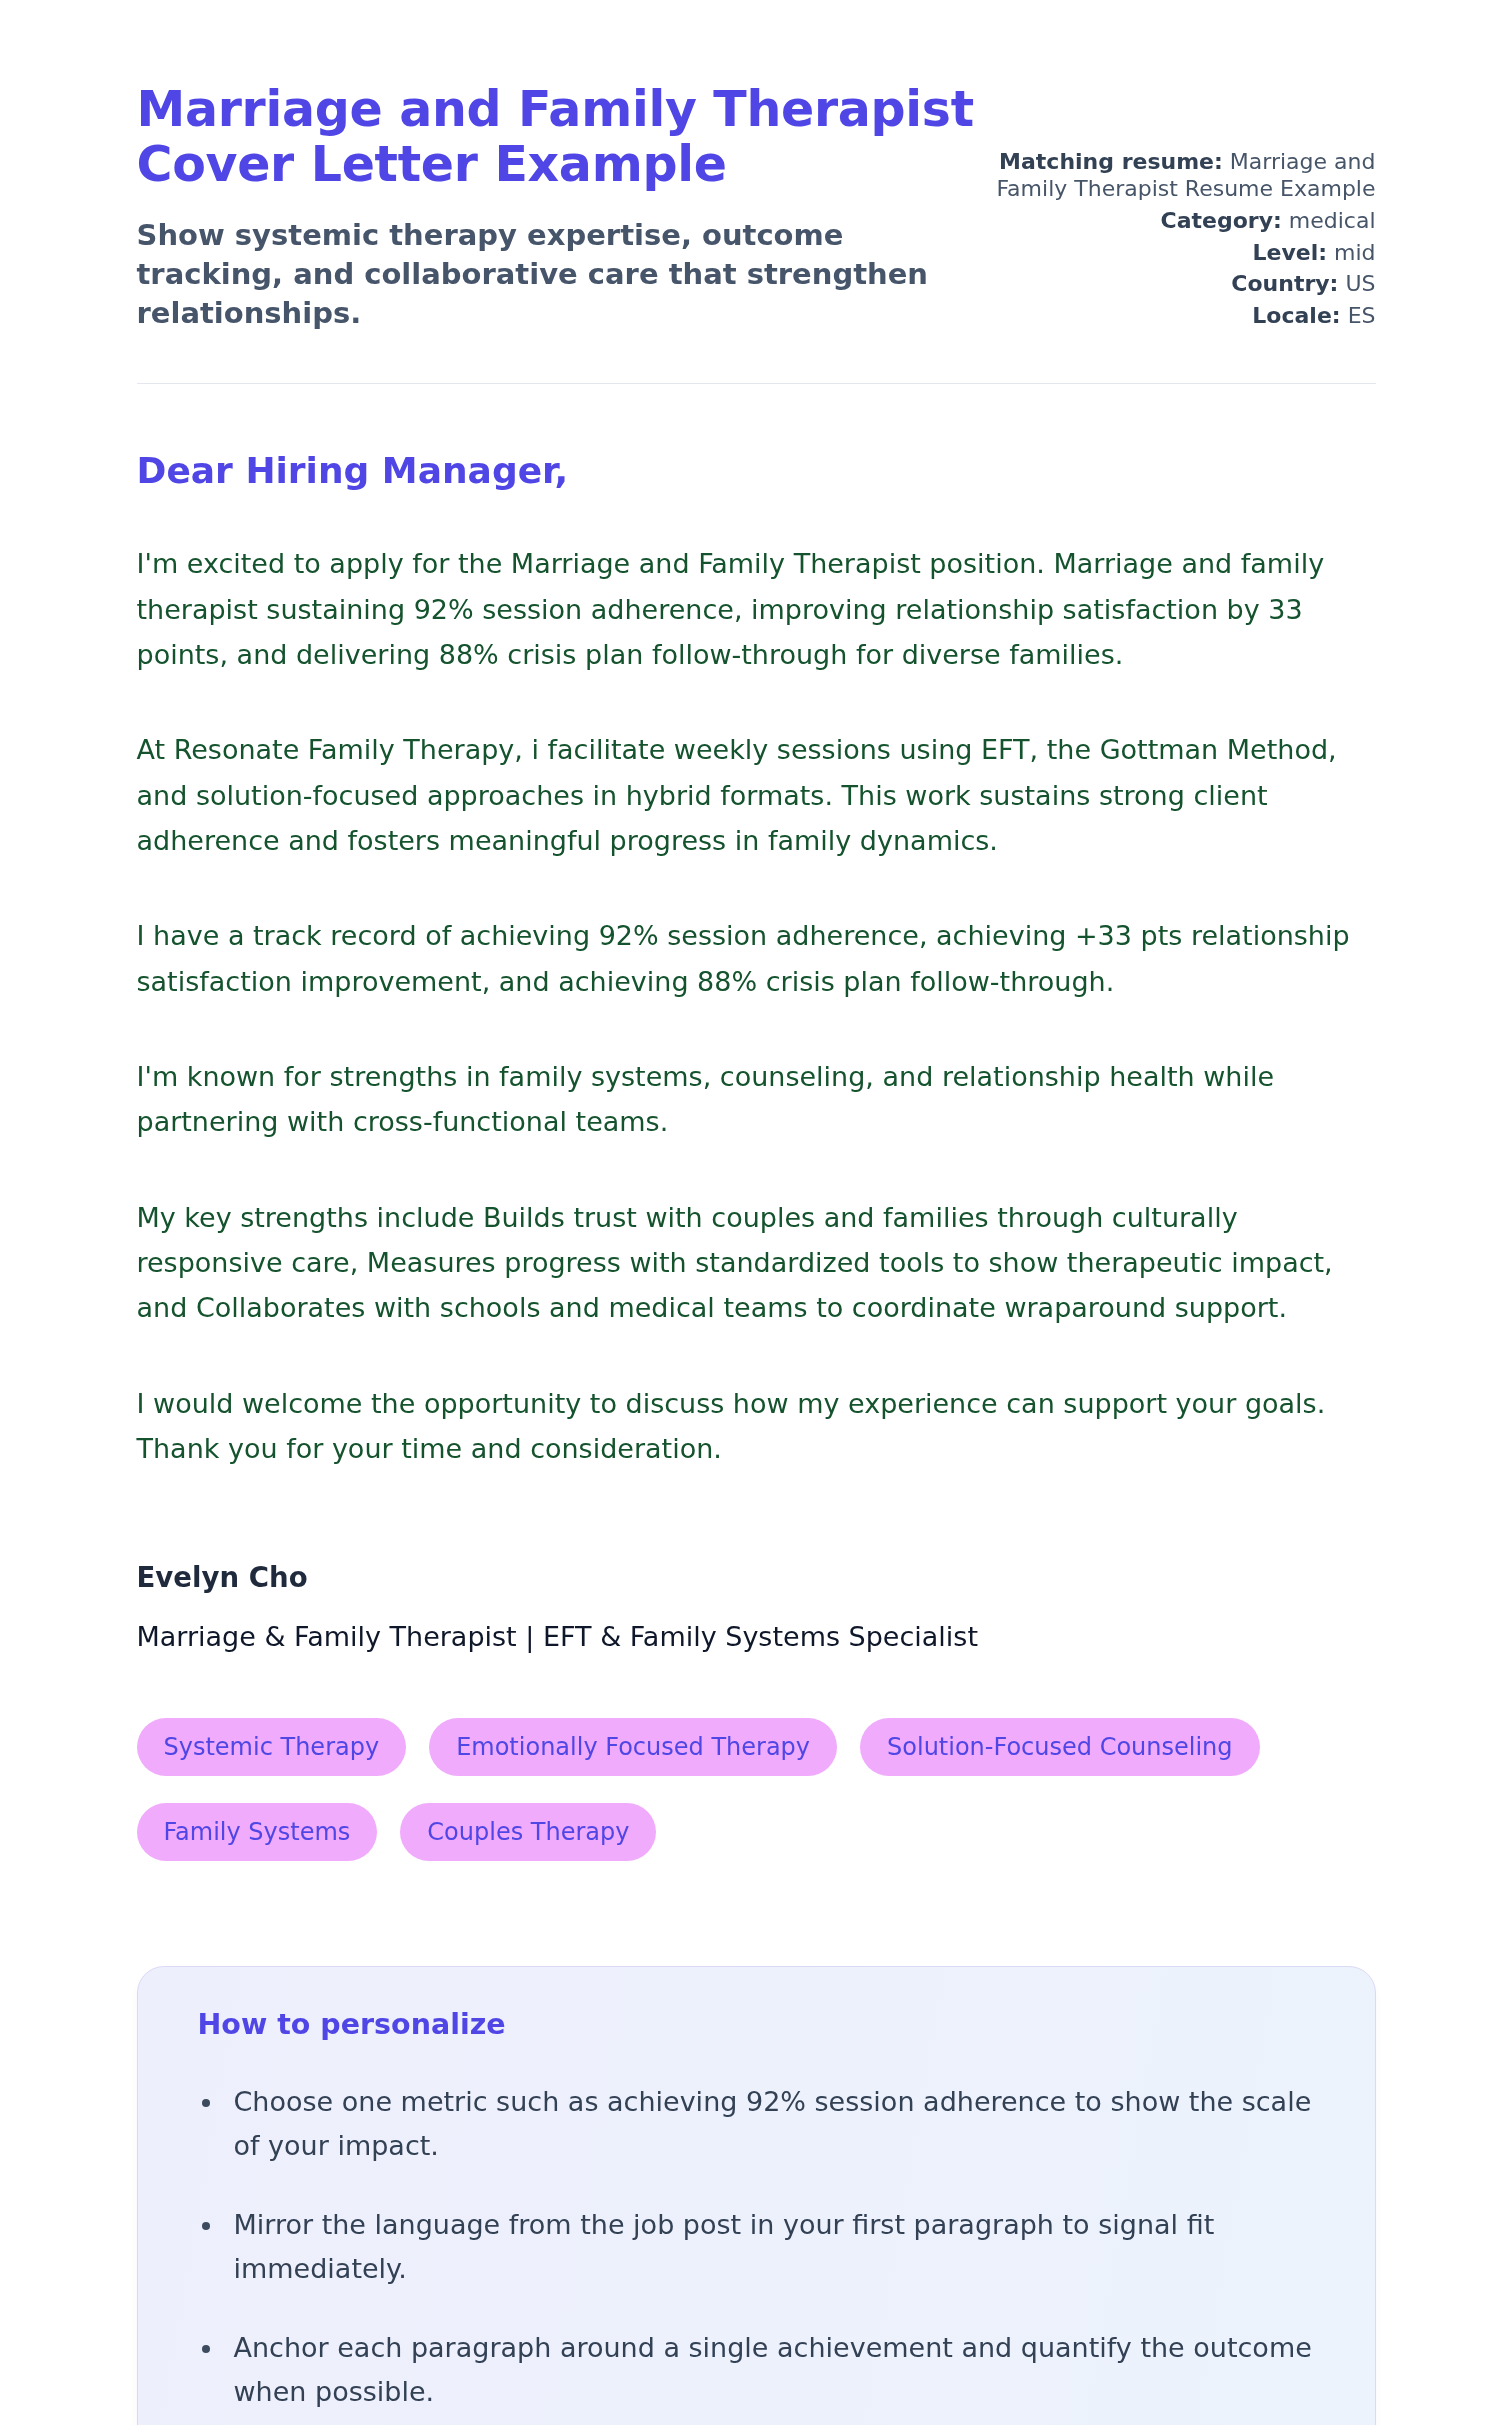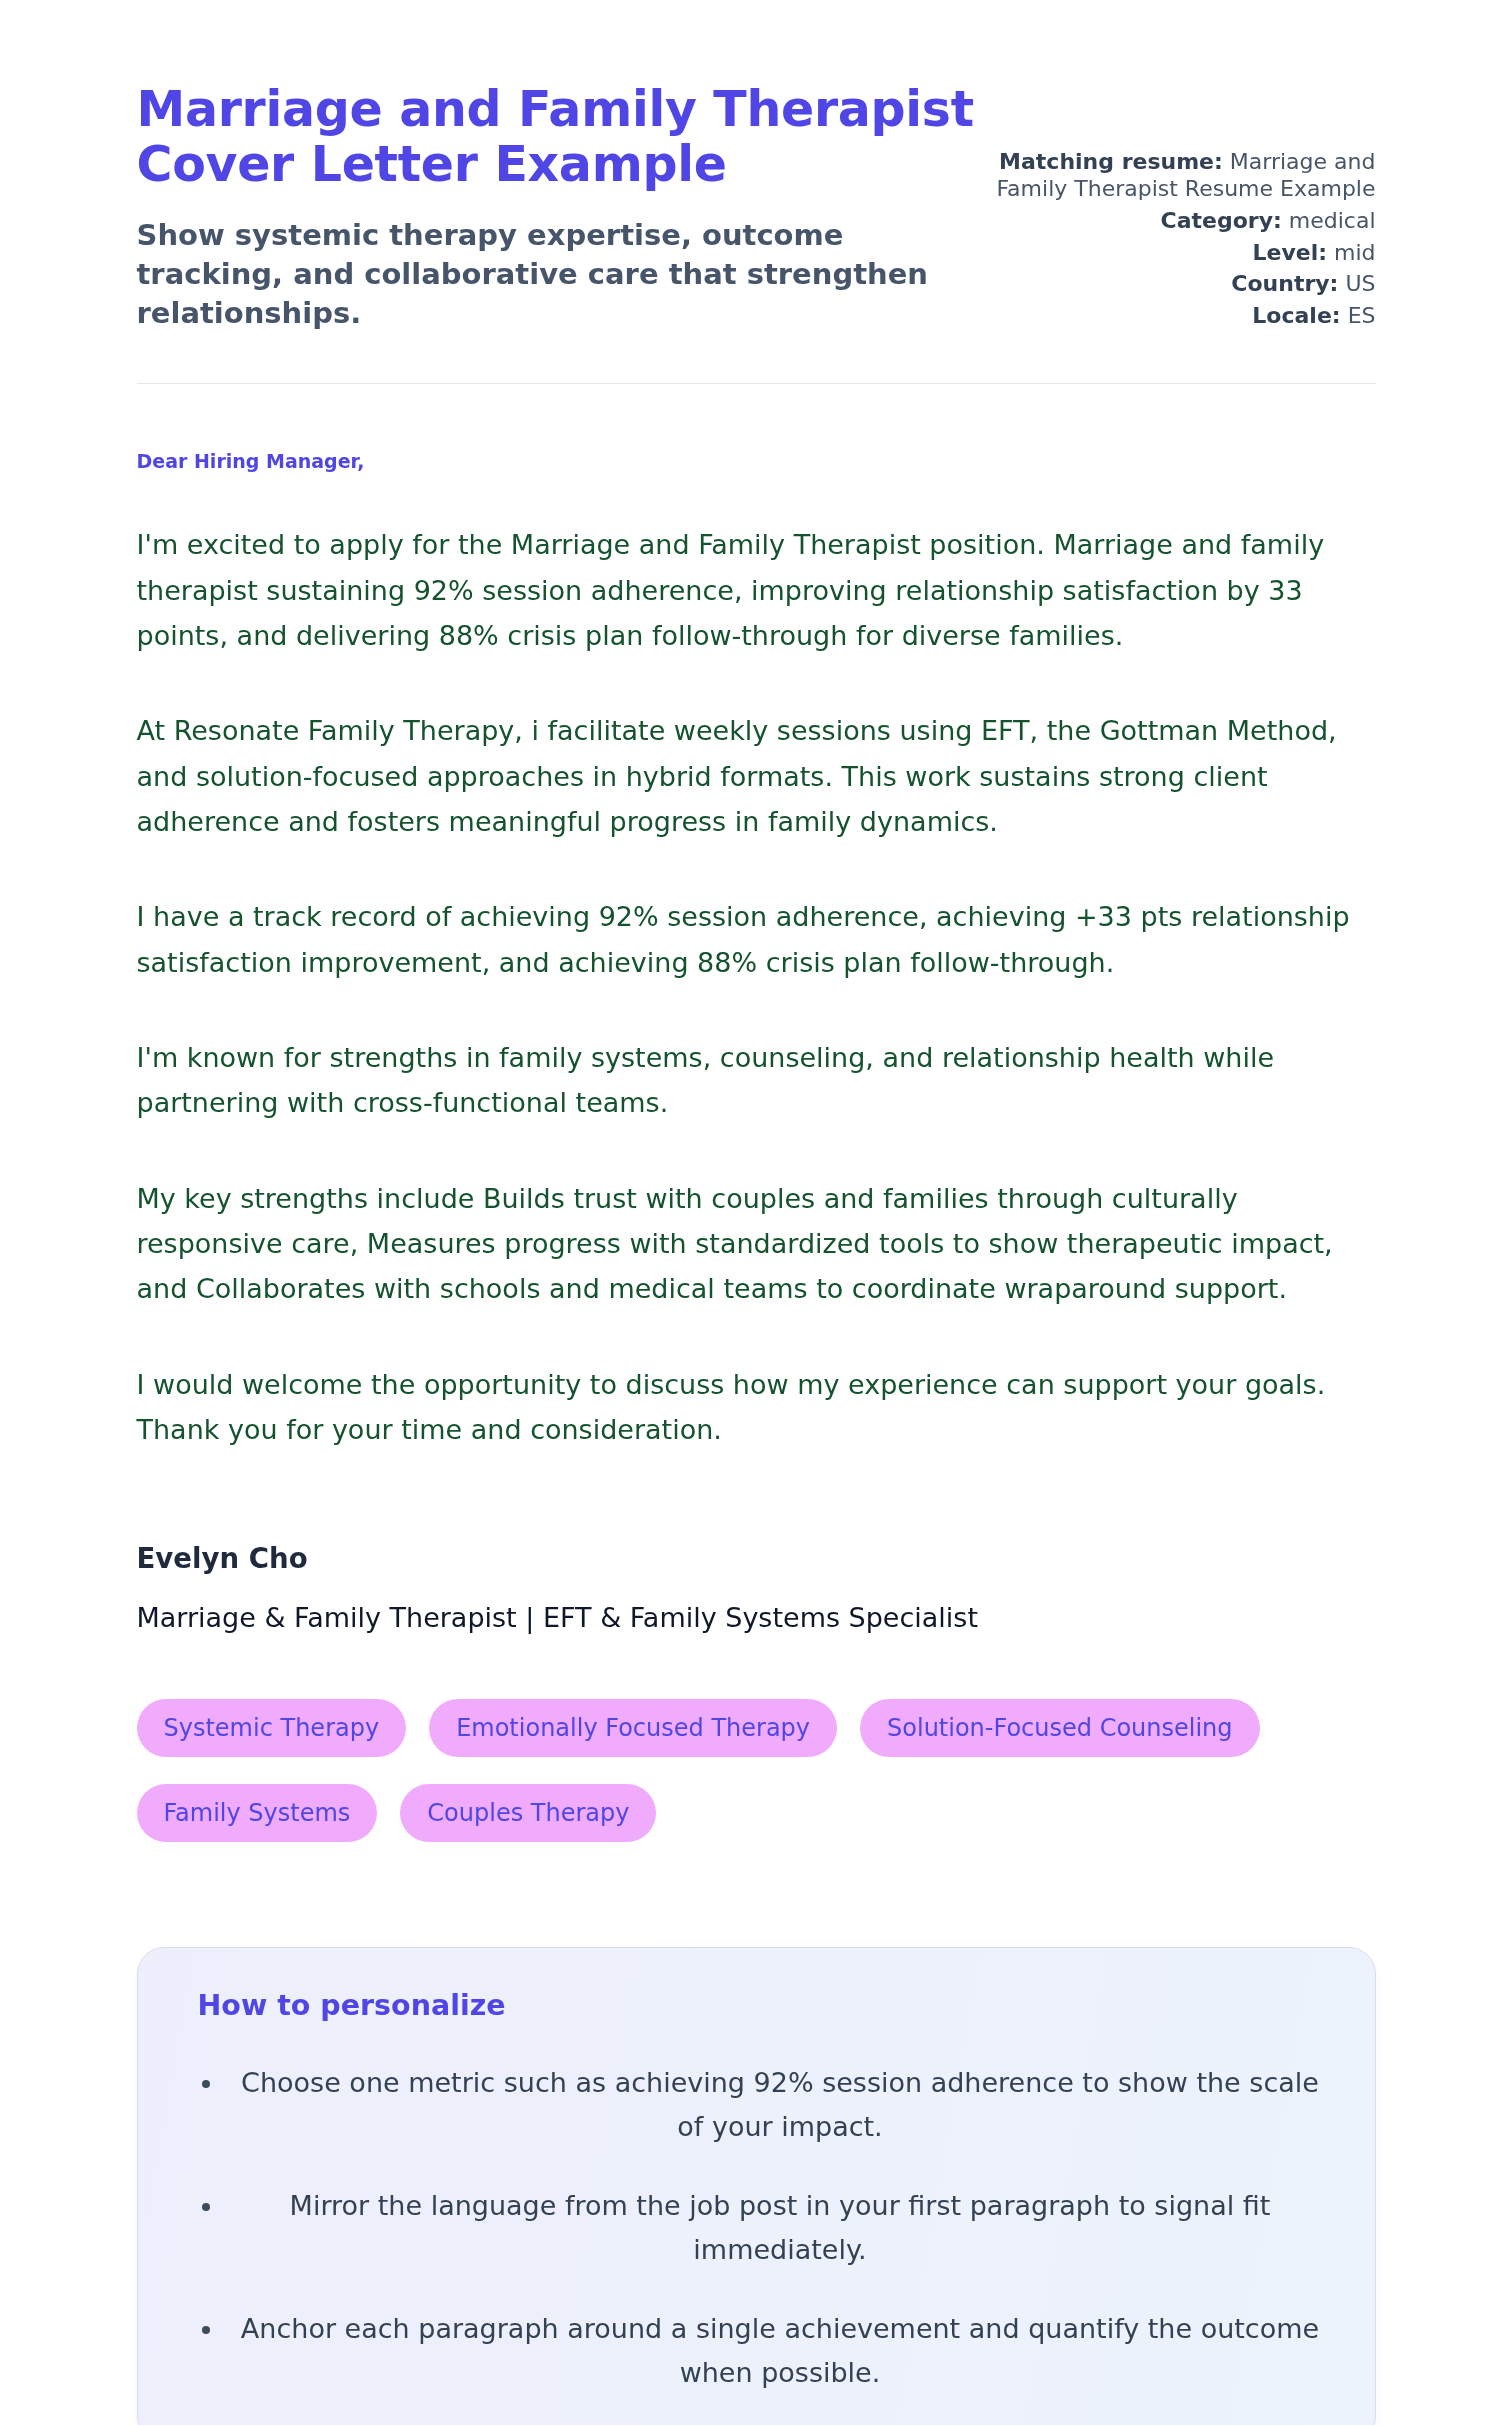--- a/index.html
+++ b/index.html
@@ -56,21 +56,21 @@
   .divider {
     border: none;
     border-top: 1.8px solid #e4e8ee;
     margin: 50px 0 0;
   }
 
   
   .letter { margin-top: 66px; }
   .greeting {
     margin: 0 0 50px;
-    font-size: 19px;
+    font-size: 36px;
     font-weight: 700;
     color: #4f46e5;
   }
   .para {
     margin: 0 0 50px;
     font-size: 27px;
     line-height: 1.68;
     color: #14532d;
   }
   .signature { margin-top: 89px; }
@@ -116,21 +116,20 @@
   }
   .tips-heading {
     margin: 0 12px 39px;
     font-size: 28.5px;
     font-weight: 700;
     color: #4f46e5;
   }
   .tips-list {
     margin: 0;
     padding-left: 39px;
-    text-align: center;
   }
   .tip-item {
     font-size: 27px;
     line-height: 1.65;
     color: #334155;
     margin-bottom: 34px;
     padding-left: 9px;
   }
   .tip-item:last-child { margin-bottom: 0; }
   .tip-item::marker { color: #3d4b5f; }

